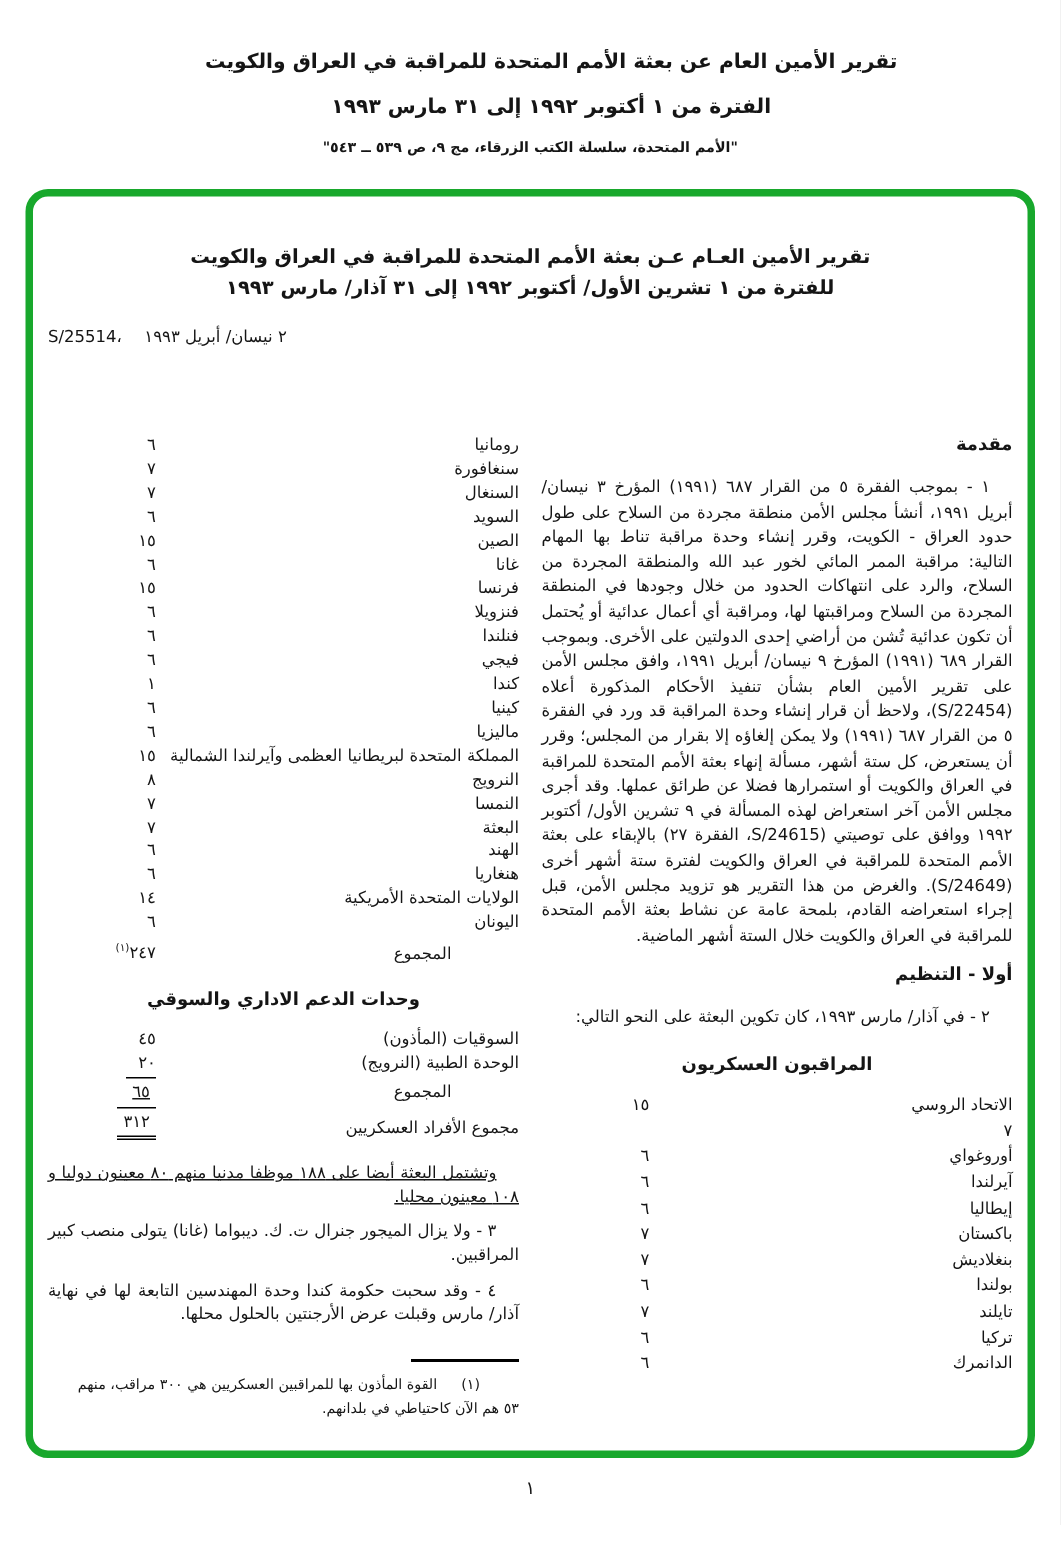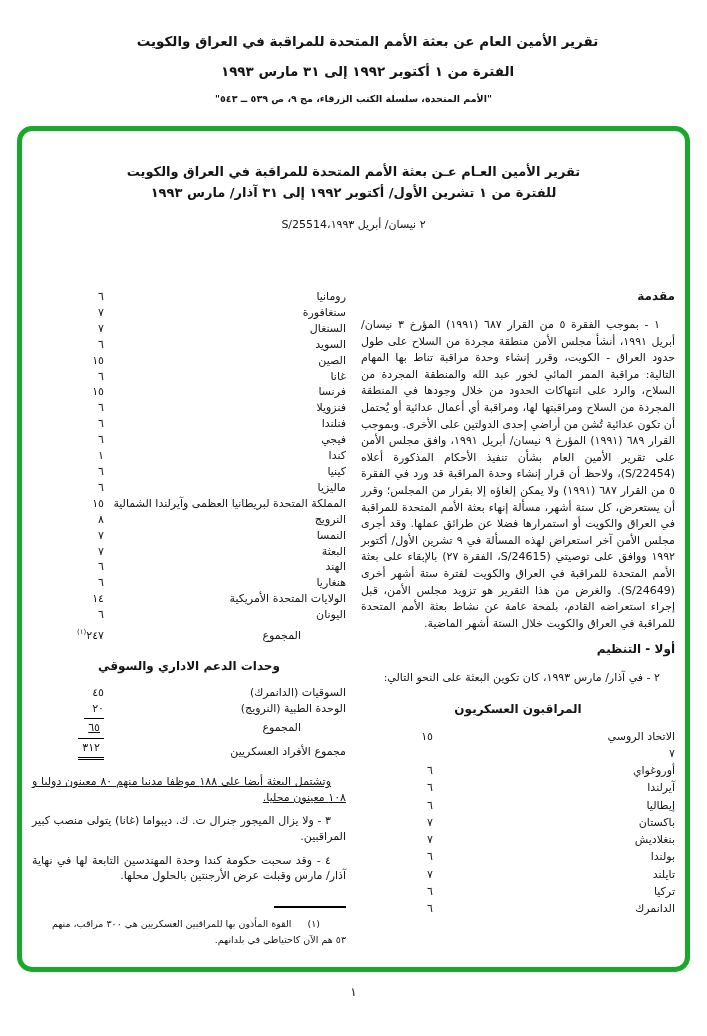--- a/index.html
+++ b/index.html
@@ -24,21 +24,21 @@
     box-sizing:border-box;
     border:5px solid #404040;
     border-radius:15px;
     padding:30px 10px 16px 10px;
     background:#fff;
   }
   .box-title{text-align:center;font-weight:bold;font-size:13px;line-height:21px;}
   .symline{
     margin-top:15px;
     direction:ltr;
-    display:flex;justify-content:center;gap:0;
+    display:flex;justify-content:flex-start;gap:15px;
     font-size:11px;
   }
   .symline .sym{direction:ltr;unicode-bidi:isolate;}
   .symline .dat{direction:rtl;unicode-bidi:isolate;}
   
   .columns{margin-top:58px;display:flex;gap:15px;align-items:flex-start;}
   .col{flex:1;min-width:0;}
   .sec-head{font-weight:bold;font-size:12px;line-height:14px;margin:0 0 14px 0;}
   .sub-head{text-align:center;font-weight:bold;font-size:12px;line-height:14px;margin:15px 0 12px 0;}
   p.body{font-size:11px;line-height:16.6px;text-align:justify;margin:0 0 10px 0;text-indent:15px;}
@@ -267,21 +267,21 @@
         <div class="crow total-row">
           <span class="nm lbl-indent">المجموع</span>
           <span class="vl"><span>٢٤٧</span><sup>(١)</sup></span>
         </div>
 
         <div class="sub-head">وحدات الدعم الاداري والسوقي</div>
 
         <div>
 
             <div class="crow">
-              <span class="nm">السوقيات (الدانمرك)</span>
+              <span class="nm">السوقيات (المأذون)</span>
               <span class="vl">٤٥</span>
             </div>
 
             <div class="crow">
               <span class="nm">الوحدة الطبية (النرويج)</span>
               <span class="vl">٢٠</span>
             </div>
           </div>
 
         <div class="crow total-row">

